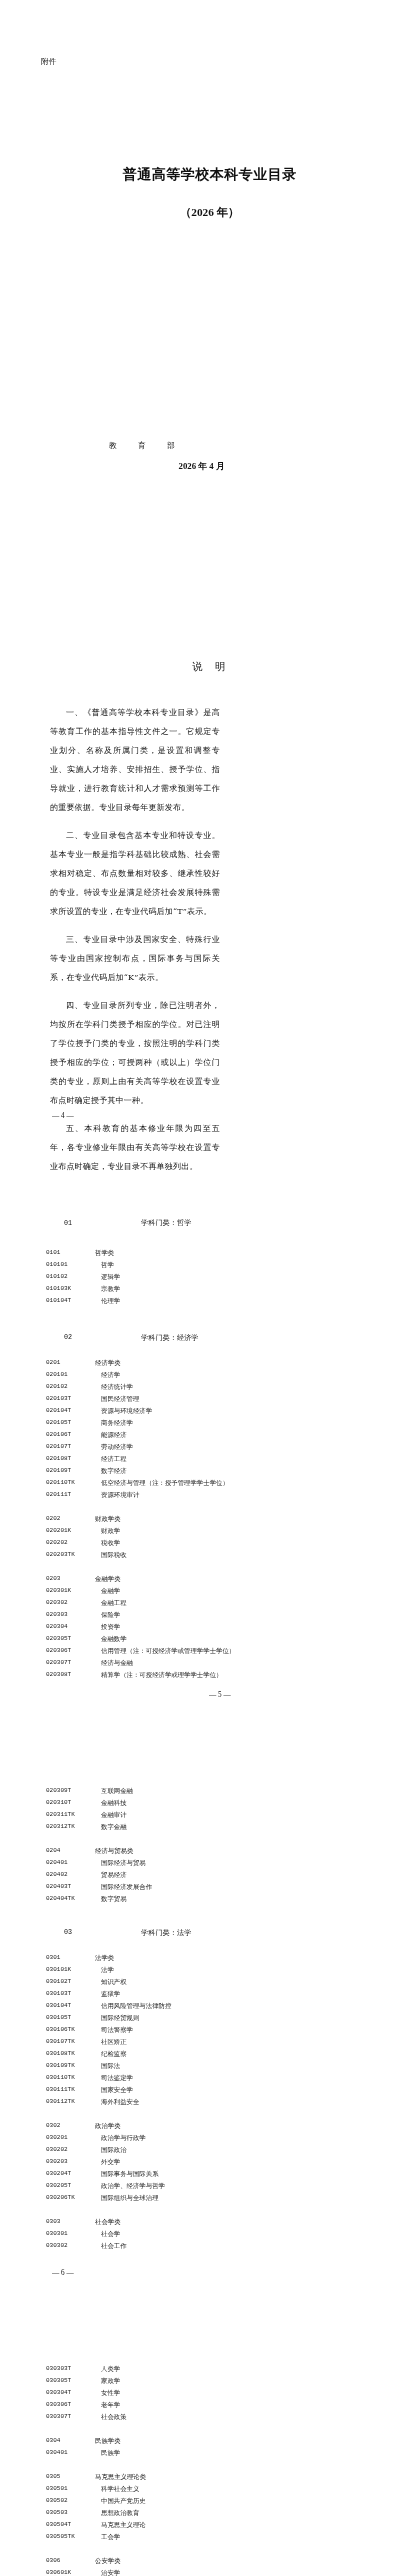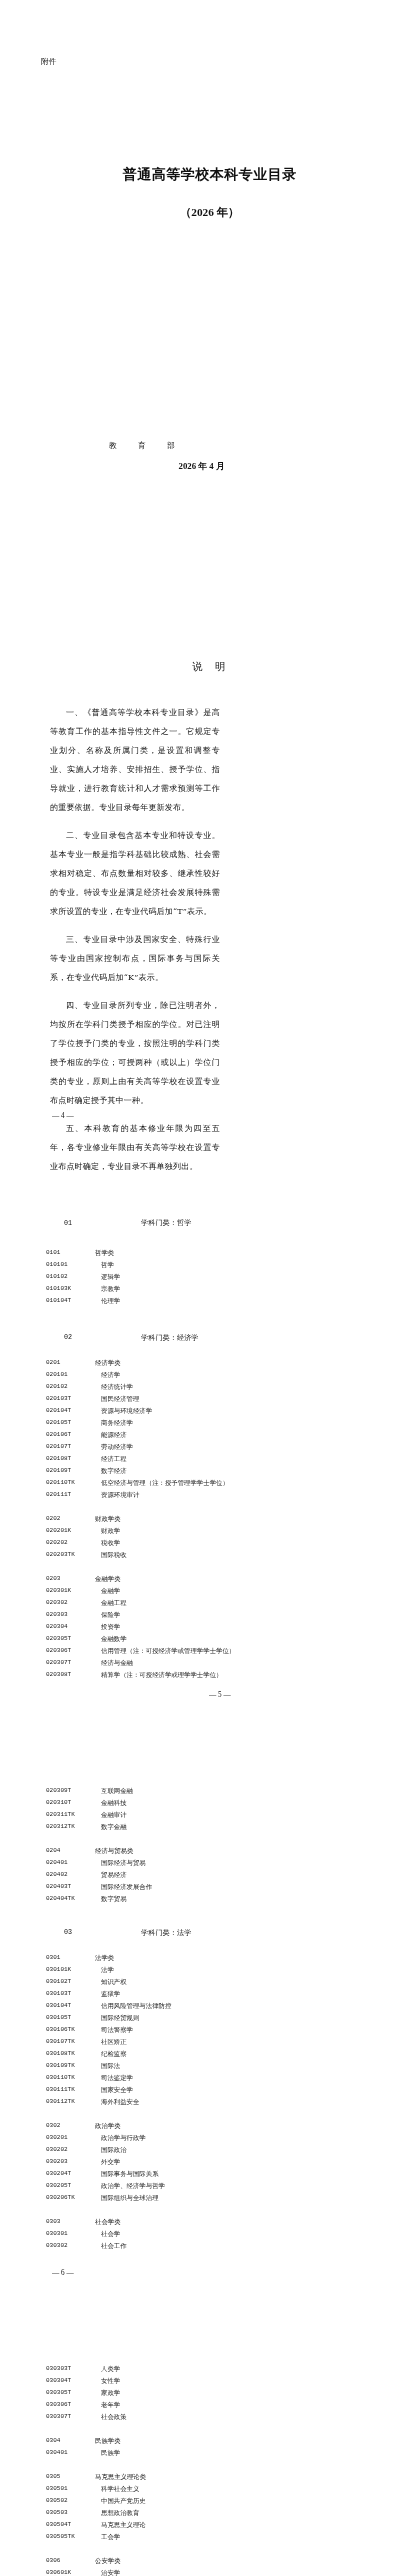--- a/index.html
+++ b/index.html
@@ -320,28 +320,28 @@
     </div>
   </div>
 <div class="abs pagenum pn-left" style="top:2269px">— 6 —</div>
 
 <div class="block" style="top:2365px">
     <div class="row">
       <span class="code">030303T</span>
       <span class="maj-name">人类学</span>
     </div>
     <div class="row">
+      <span class="code">030305T</span>
+      <span class="maj-name">家政学</span>
+    </div>
+    <div class="row">
       <span class="code">030304T</span>
       <span class="maj-name">女性学</span>
     </div>
     <div class="row">
-      <span class="code">030305T</span>
-      <span class="maj-name">家政学</span>
-    </div>
-    <div class="row">
       <span class="code">030306T</span>
       <span class="maj-name">老年学</span>
     </div>
     <div class="row">
       <span class="code">030307T</span>
       <span class="maj-name">社会政策</span>
     </div>
     <div class="gap"></div>
     <div class="row">
       <span class="code">0304</span>

